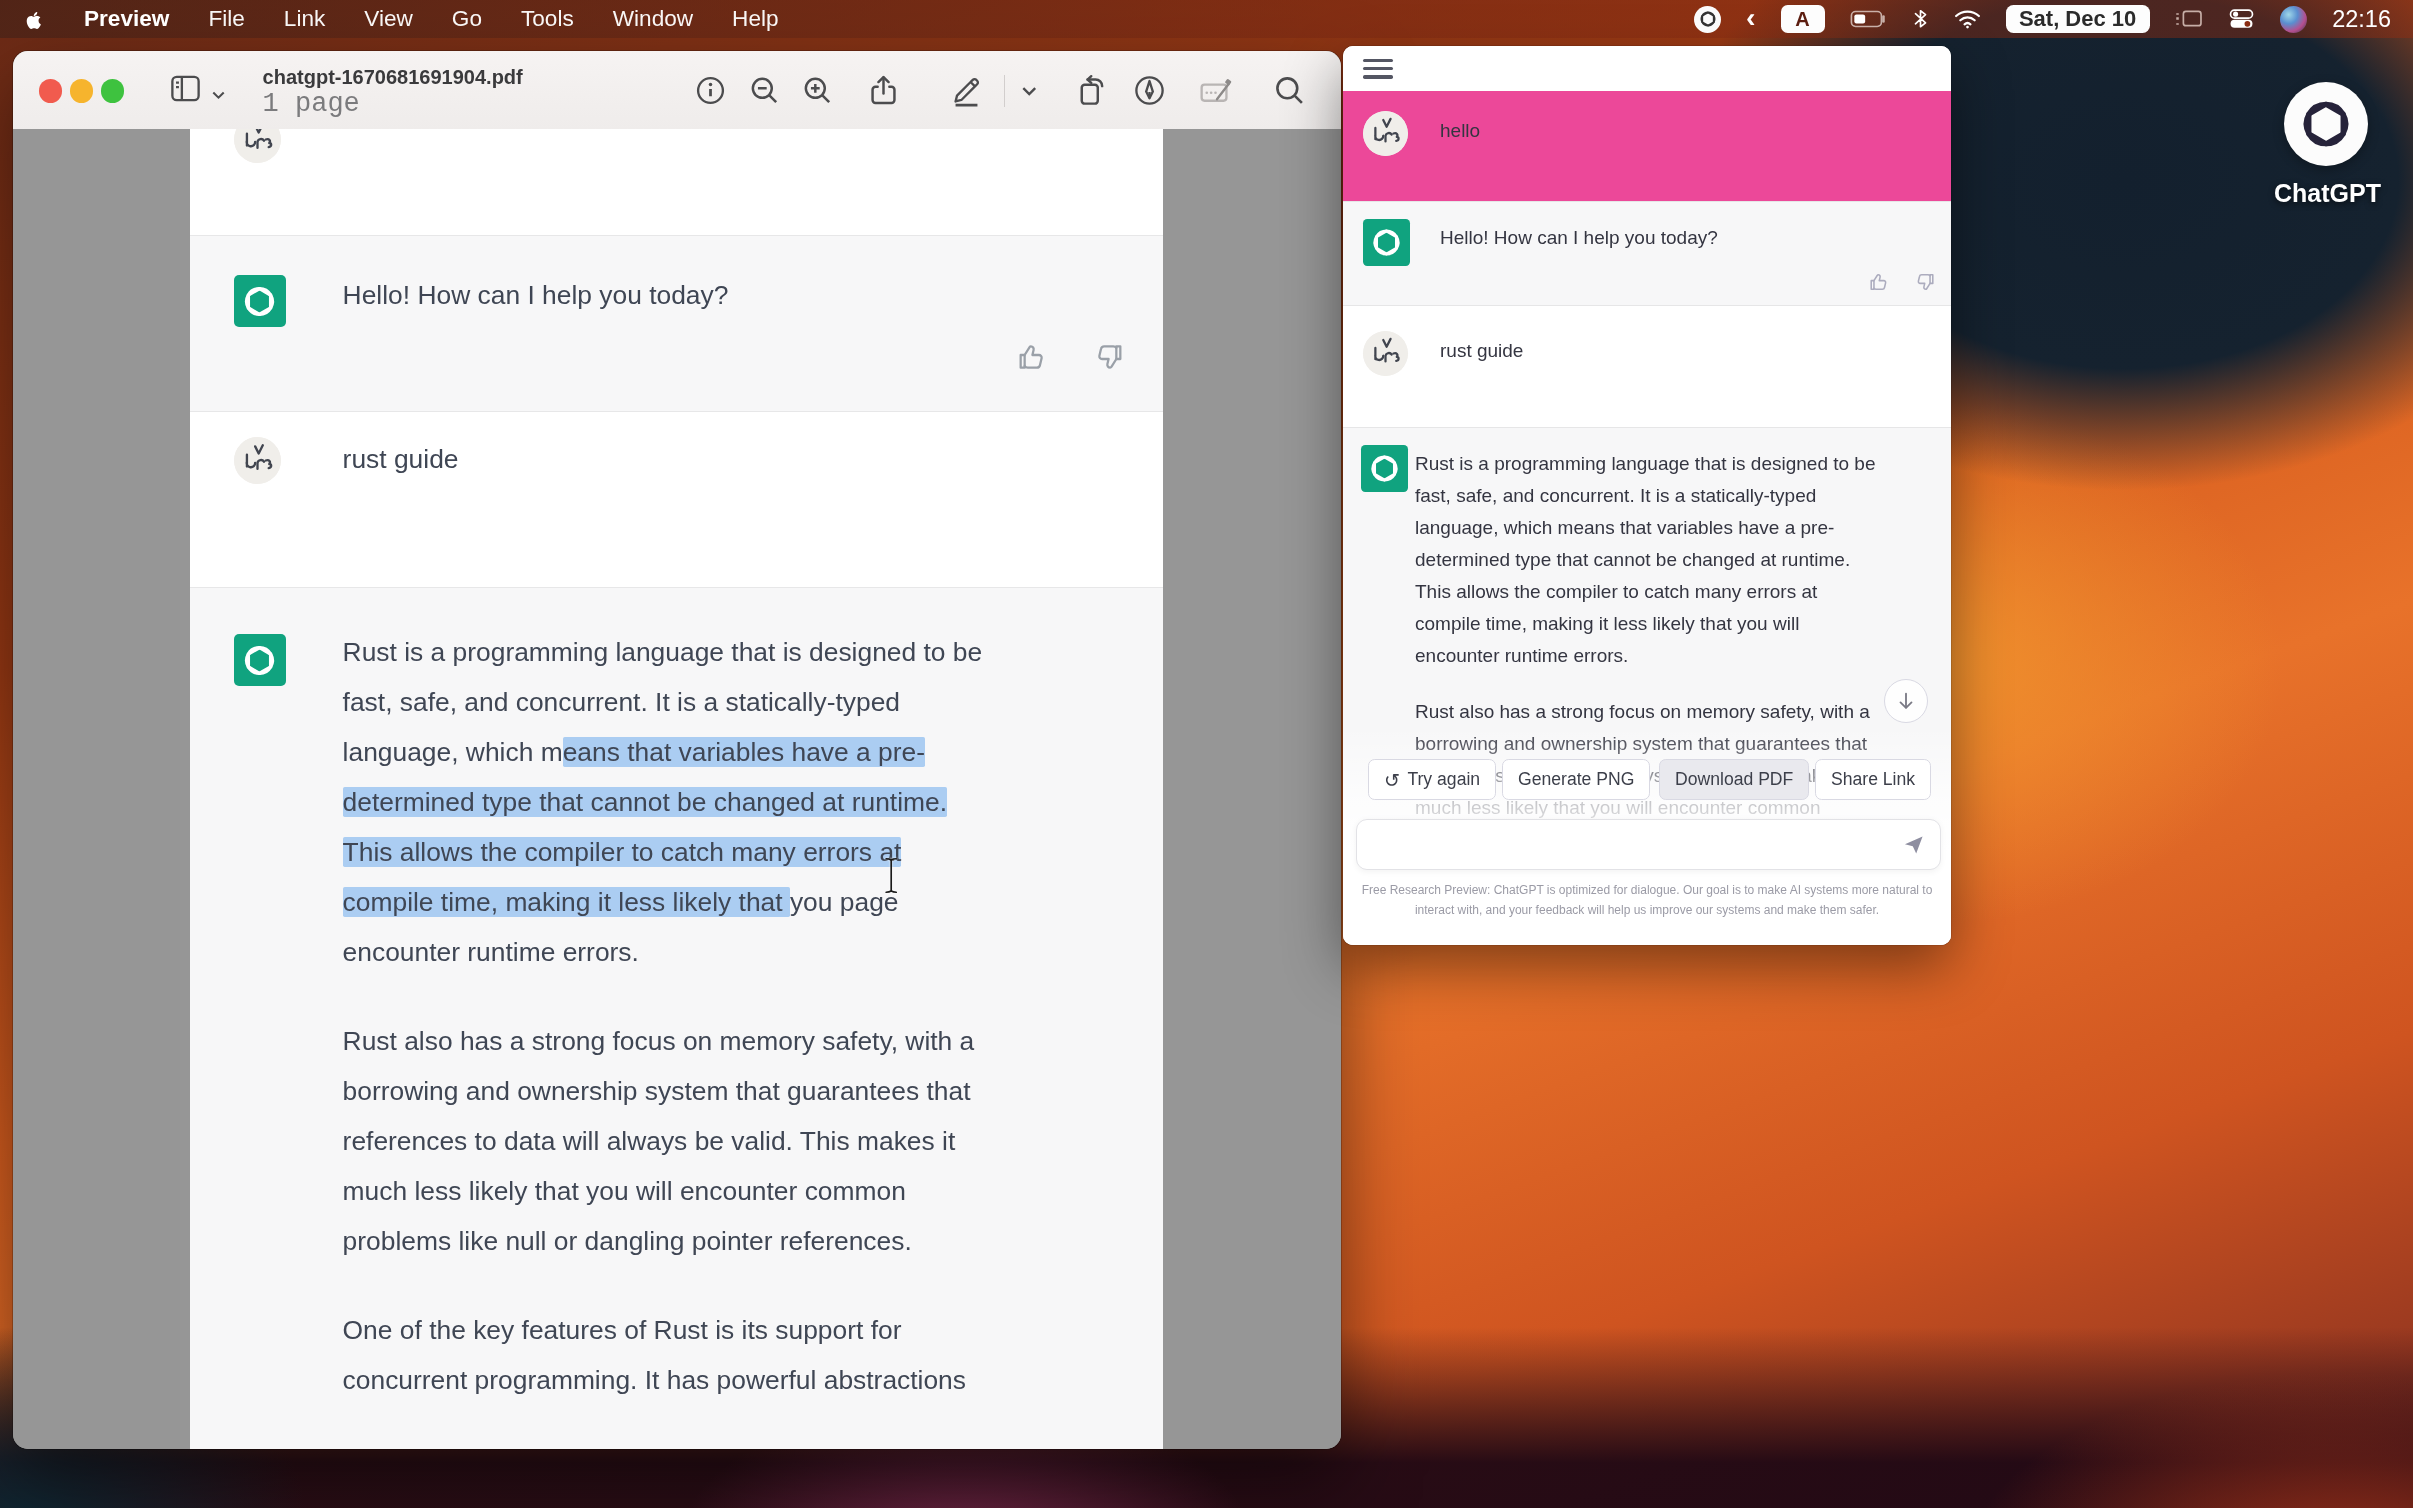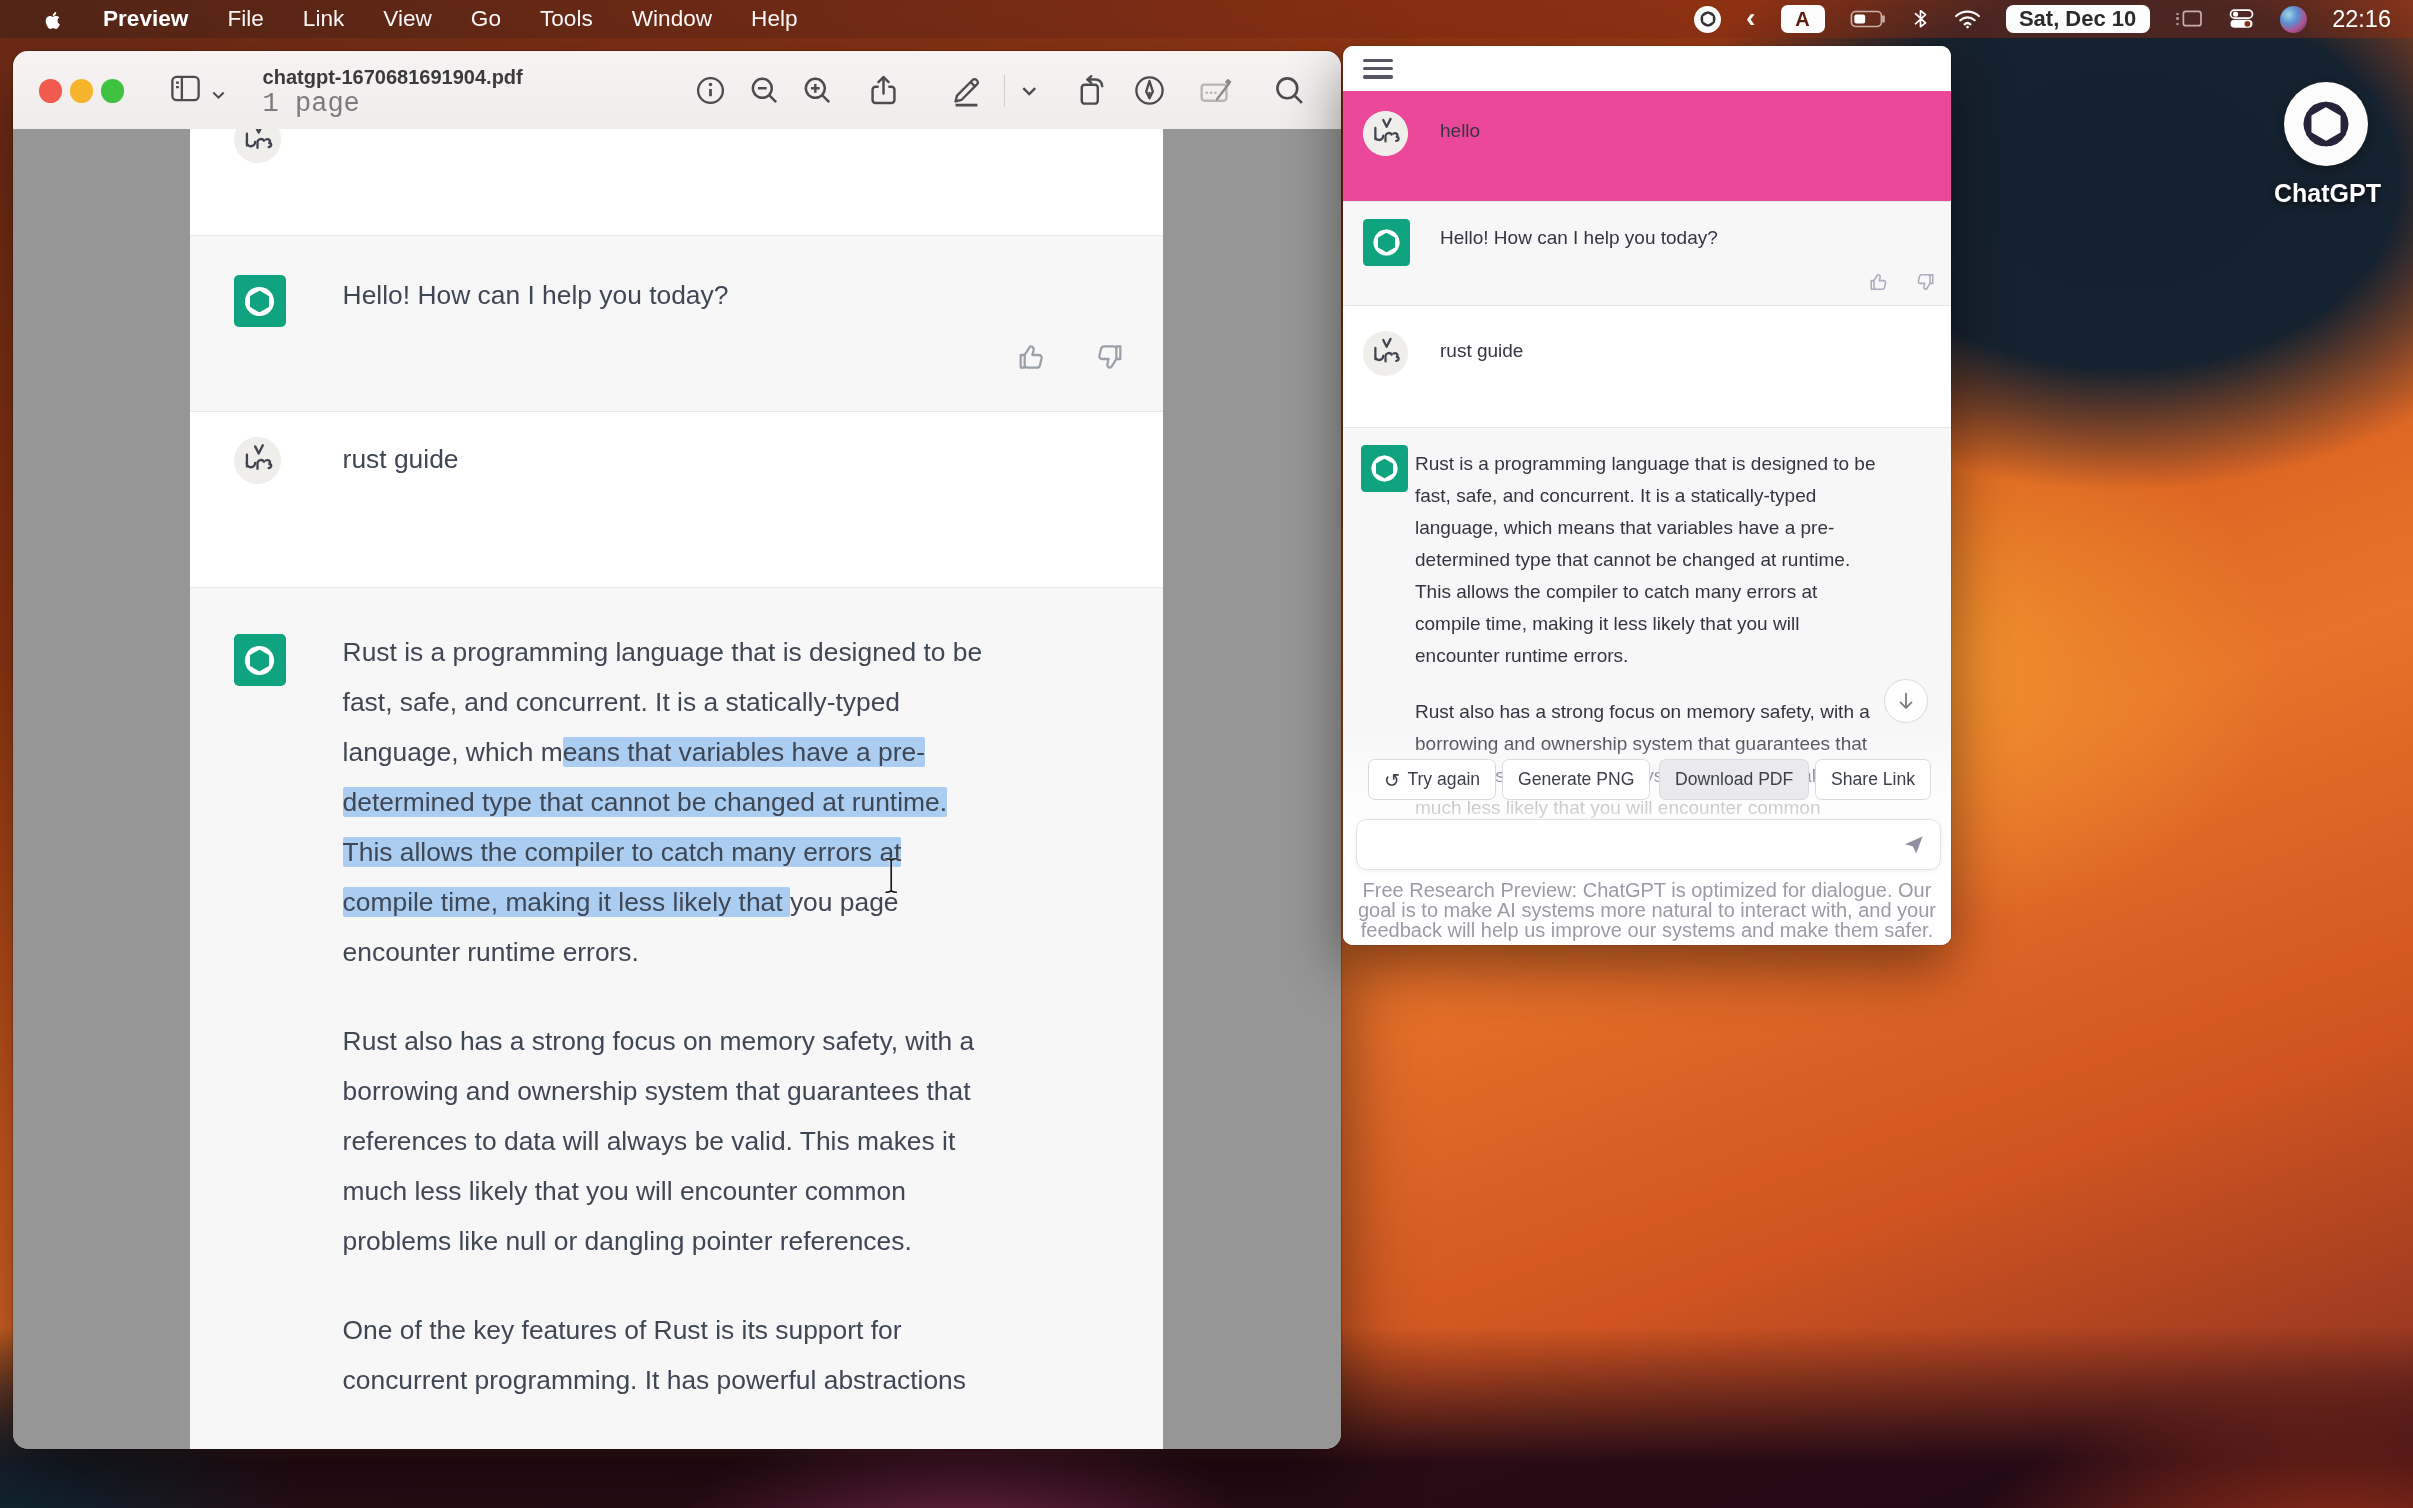--- a/index.html
+++ b/index.html
@@ -11,21 +11,21 @@
       radial-gradient(469px 251px at 40% 103%, #732748 0%, rgba(115,39,72,0) 62%),
       radial-gradient(637px 352px at 97% 105%, #a63418 0%, rgba(166,52,24,0) 60%),
       linear-gradient(180deg, rgba(0,0,0,0) 88%, rgba(26,6,20,.92) 97%),
       radial-gradient(687px 469px at 88% 12%, #13202e 0%, #15222f 40%, rgba(21,34,47,0) 66%),
       radial-gradient(587px 436px at 80% 44%, #f0922d 0%, rgba(240,146,45,0) 60%),
       linear-gradient(160deg, #6b2a16 0%, #9c3a14 28%, #d85e1f 48%, #e8722a 62%, #cf5420 80%, #7e2b20 100%);}
   
   .menubar{position:absolute;left:0;top:0;width:2413px;height:38px;display:flex;align-items:center;
     background:linear-gradient(90deg, rgba(60,32,24,.55), rgba(118,38,18,.5) 55%, rgba(148,44,16,.45));
     color:#fff;font-size:22.6px;z-index:50;}
-  .mb-left{display:flex;align-items:center;gap:39px;padding-left:42px;}
+  .mb-left{display:flex;align-items:center;gap:39px;padding-left:23px;}
   .mb-app{font-weight:700;}
   .mb-item{font-weight:400;opacity:.96;}
   .mb-right{margin-left:auto;display:flex;align-items:center;gap:25px;padding-right:22px;}
   .badge{background:#fdfdfd;color:#5c1d10;border-radius:6.7px;font-weight:700;
     display:flex;align-items:center;justify-content:center;}
   .kb-badge{width:44px;height:28.5px;font-size:20px;}
   .date-badge{height:28.5px;padding:0 13.4px;font-size:22px;color:#2b2b2b;font-weight:600;border-radius:7.5px;}
   .mb-time{font-size:23.5px;font-weight:500;}
   .mb-ico{display:flex;align-items:center;justify-content:center;}
   .siri{width:27px;height:27px;border-radius:50%;
@@ -75,21 +75,21 @@
     background:linear-gradient(180deg, rgba(255,255,255,0) 0px, rgba(255,255,255,.7) 74px, #ffffff 126px);}
   .pp-btn{position:absolute;top:34px;height:41px;background:#fff;border:0.8px solid #d9d9e3;border-radius:6.7px;
     font-size:17.6px;color:#3c3f4a;display:flex;align-items:center;justify-content:center;gap:7.5px;
     box-sizing:border-box;padding:0 15px;font-family:inherit;}
   .pp-btn.pressed{background:#e9e9ee;}
   .pp-input{position:absolute;left:12.6px;right:10px;top:94px;height:49px;background:#fff;border:0.8px solid #e2e2e6;
     border-radius:11px;box-shadow:0 1.7px 6.7px rgba(0,0,0,.05);}
   .pp-input input{position:absolute;inset:0;border:none;outline:none;background:transparent;
     font-size:18.4px;padding:0 50px 0 17px;font-family:inherit;}
   .send{position:absolute;right:15px;top:12.6px;width:23.5px;height:23.5px;color:#8e8ea0;}
-  .pp-footer{position:absolute;left:11px;right:11px;top:155px;text-align:center;font-size:20px;
+  .pp-footer{position:absolute;left:11px;right:11px;top:155px;text-align:center;font-size:12px;
     line-height:20px;color:#9b9ba6;}
   .faded-line{opacity:1;}
   .scrollbtn{position:absolute;left:541px;top:633px;width:42px;height:42px;border-radius:50%;
     background:rgba(255,255,255,.85);border:0.8px solid #d9d9e3;color:#7a7a85;
     display:flex;align-items:center;justify-content:center;z-index:5;}
   
   .dicon{position:absolute;left:2274px;top:82px;width:104px;text-align:center;z-index:10;}
   .dicon-circle{width:84px;height:84px;border-radius:50%;background:#fcfcfc;margin:0 auto;color:#26233a;
     display:flex;align-items:center;justify-content:center;box-shadow:0 3.4px 11.7px rgba(0,0,0,.3);}
   .dicon-label{margin-top:13.4px;color:#fff;font-weight:700;font-size:25px;text-shadow:0 1.7px 6.7px rgba(0,0,0,.65);}

